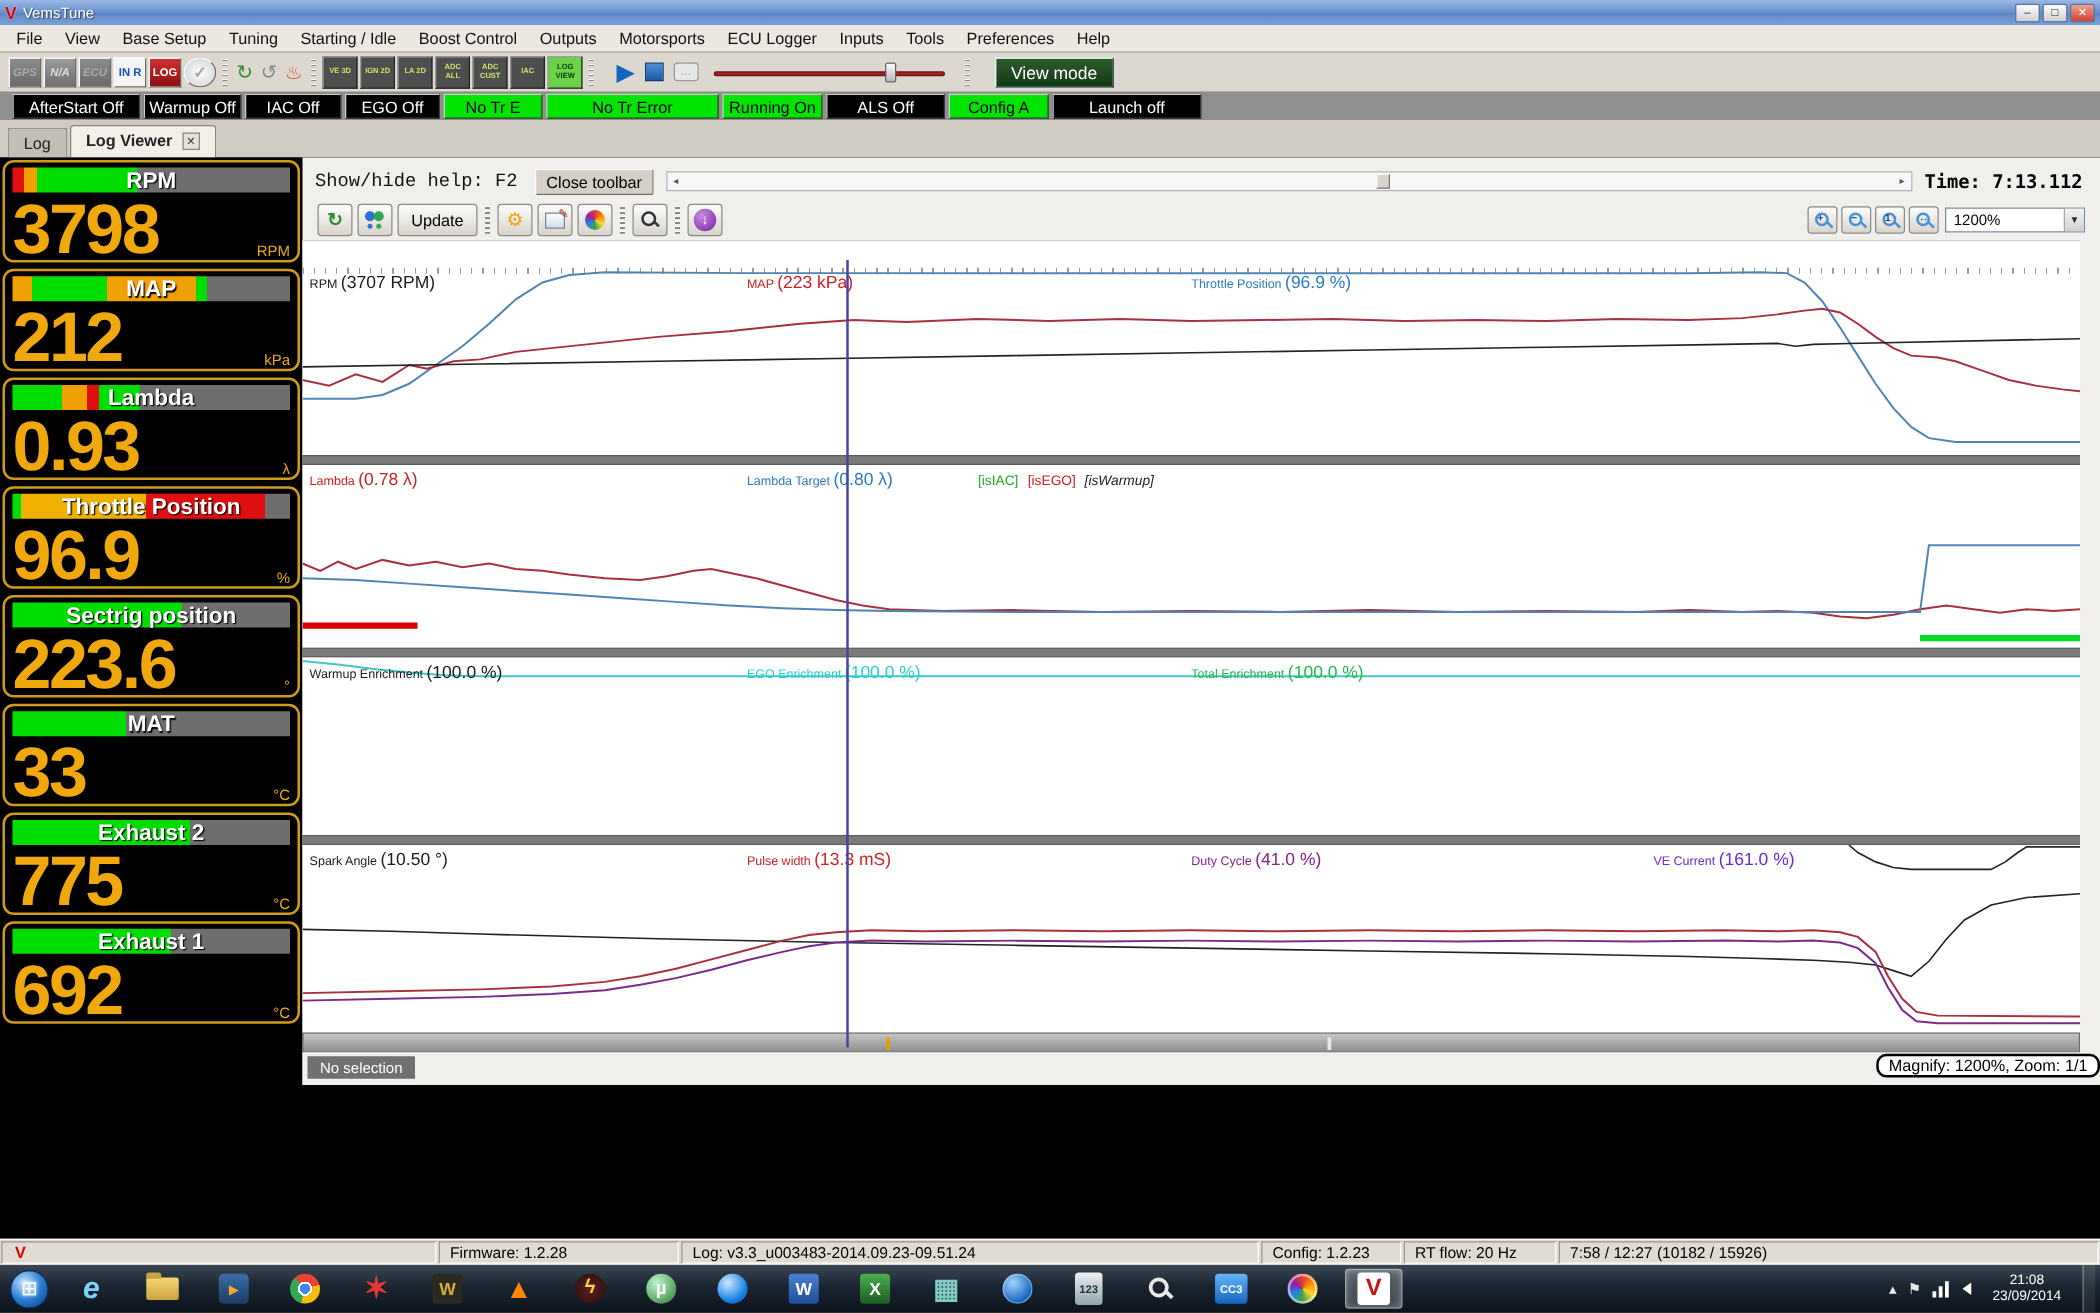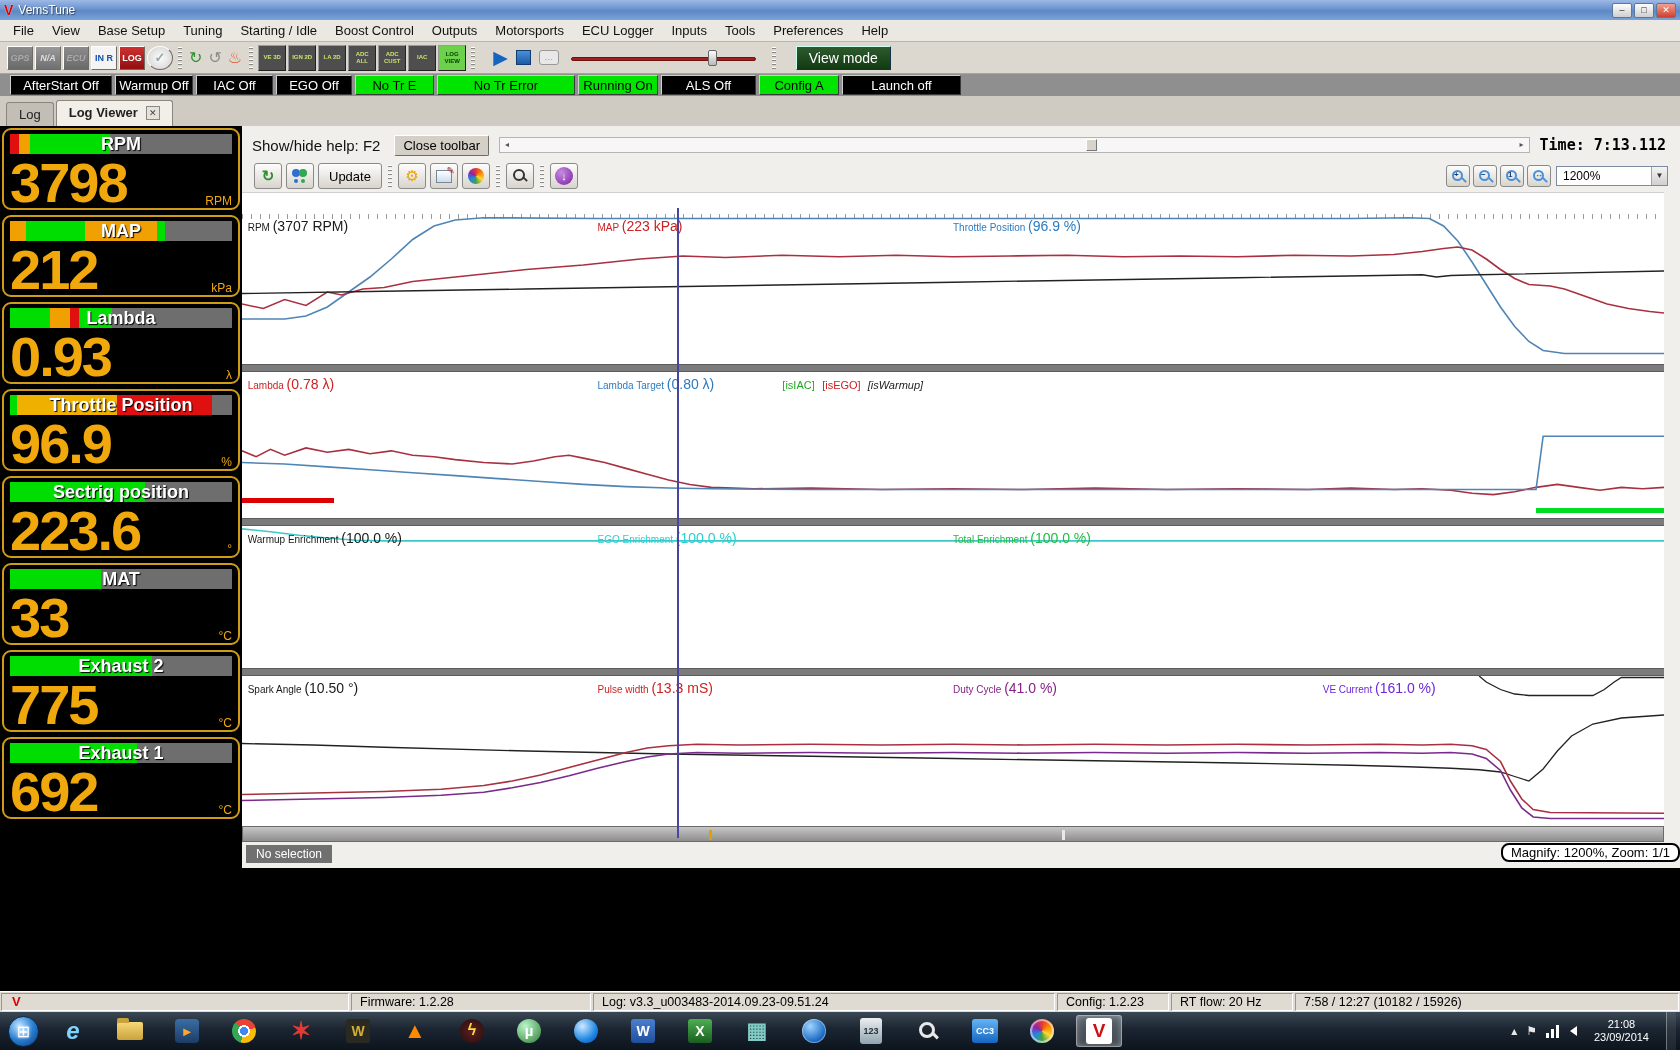--- a/index.html
+++ b/index.html
@@ -72,21 +72,21 @@
   .gbar { position:relative; height:20px; margin:1px 0 0 0; }
   .gtitle { position:absolute; left:0; right:0; top:0; text-align:center; font-size:18px; font-weight:bold; color:#fff;
     line-height:20px; text-shadow:1px 1px 1px #000; letter-spacing:0px; }
   .gvrow { display:flex; justify-content:space-between; align-items:flex-end; height:54px; }
   .gval { font-size:56px; font-weight:bold; color:#f0a80c; letter-spacing:-2px; line-height:50px; }
   .gunit { font-size:12px; color:#f0a80c; margin-left:1px; }
 
   
   #logpanel { position:absolute; left:242px; top:0; right:0; height:742px; background:#f1efeb; }
   #lv-row1 { height:34px; display:flex; align-items:center; padding:4px 8px 0 10px; }
-  #help-text { font-size:15px; color:#111; margin-right:14px; }
+  #help-text { font-size:15px; color:#111; margin-right:14px;font-family:Liberation Mono, monospace; }
   #close-toolbar-btn { font-size:13px; padding:2px 8px; background:#d4d0c8; border:1px solid; border-color:#fff #6e6a66 #6e6a66 #fff; border-radius:2px; }
   #hscroll { position:relative; flex:1; height:16px; margin:0 10px; background:#f7f7f7; border:1px solid #b4b4b4; }
   .harrow { position:absolute; top:0; width:14px; height:14px; font-size:8px; line-height:14px; text-align:center; color:#555; }
   .harrow.left { left:0; } .harrow.right { right:0; }
   #hthumb { position:absolute; left:57%; top:1px; width:11px; height:12px; background:#d8d4cc; border:1px solid; border-color:#fff #777 #777 #fff; }
   #time-display { font-family:"DejaVu Sans Mono",monospace; font-size:15px; font-weight:bold; color:#000; margin-right:6px; white-space:nowrap; }
   #lv-row2 { height:32px; display:flex; align-items:center; padding:0 12px 0 10px; }
   .lvbtn { width:28px; height:26px; margin:0 2px; display:flex; align-items:center; justify-content:center;
     background:linear-gradient(#fdfdfd,#d8d4cc); border:1px solid #8a8a8a; border-radius:3px; font-size:15px; }
   #update-btn { width:auto; padding:0 10px; font-size:13px; }
@@ -467,21 +467,21 @@
 
       <div id="statusstrip">
         <span id="no-selection">No selection</span>
         <span id="magnify-badge">Magnify: 1200%, Zoom: 1/1</span>
       </div>
     </div>
   </div>
 
   <div id="footer">
       <div class="fsec" style="width: 348px;"><span id="footer-logo">V</span><span></span></div>
-      <div class="fsec" style="width: 240px;"><span>Firmware: 1.2.28</span></div>
+      <div class="fsec" style="width: 192px;"><span>Firmware: 1.2.28</span></div>
       <div class="fsec" style="width: 462px;"><span>Log: v3.3_u003483-2014.09.23-09.51.24</span></div>
       <div class="fsec" style="width: 112px;"><span>Config: 1.2.23</span></div>
       <div class="fsec" style="width: 122px;"><span>RT flow: 20 Hz</span></div>
       <div class="fsec" style="flex: 1 1 0%;"><span>7:58 / 12:27 (10182 / 15926)</span></div>
     </div>
 
   <div id="taskbar">
     <div id="start-orb">⊞</div>
     <div id="taskbar-icons" style="display:flex;align-items:center;">
         <div class="tbicon">

